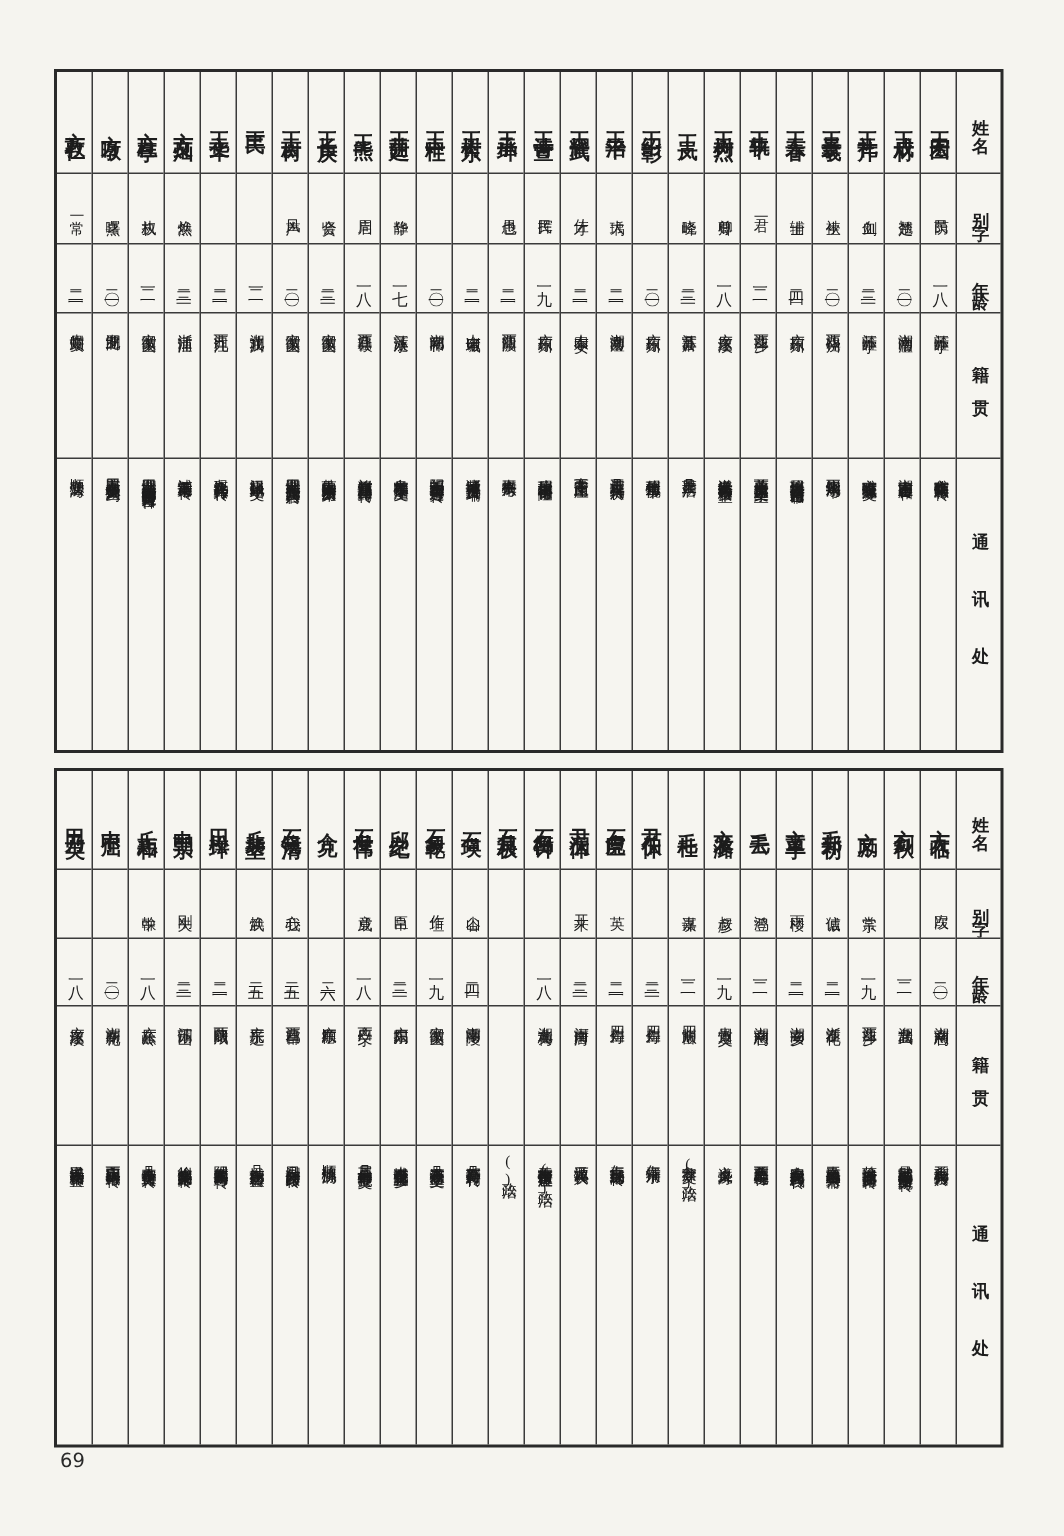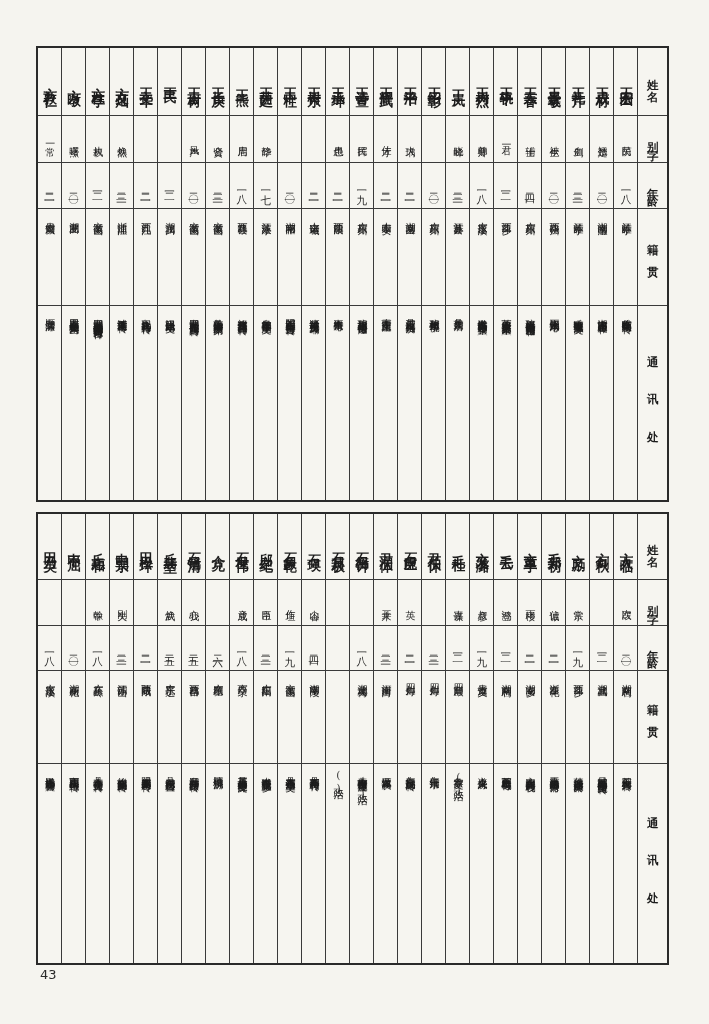--- a/index.html
+++ b/index.html
@@ -957,15 +957,15 @@
         </div>
         <div class="cell r-origin c-origin">
           <span class="vtext">广东遂溪</span>
         </div>
         <div class="cell r-addr c-addr">
           <span class="vtext">遂溪乐民市安和堂转</span>
         </div>
       </div>
     </div>
 
-  <div class="page-number">43</div>
+  <div class="page-number">69</div>
 
 </div>
 
 </body></html>

